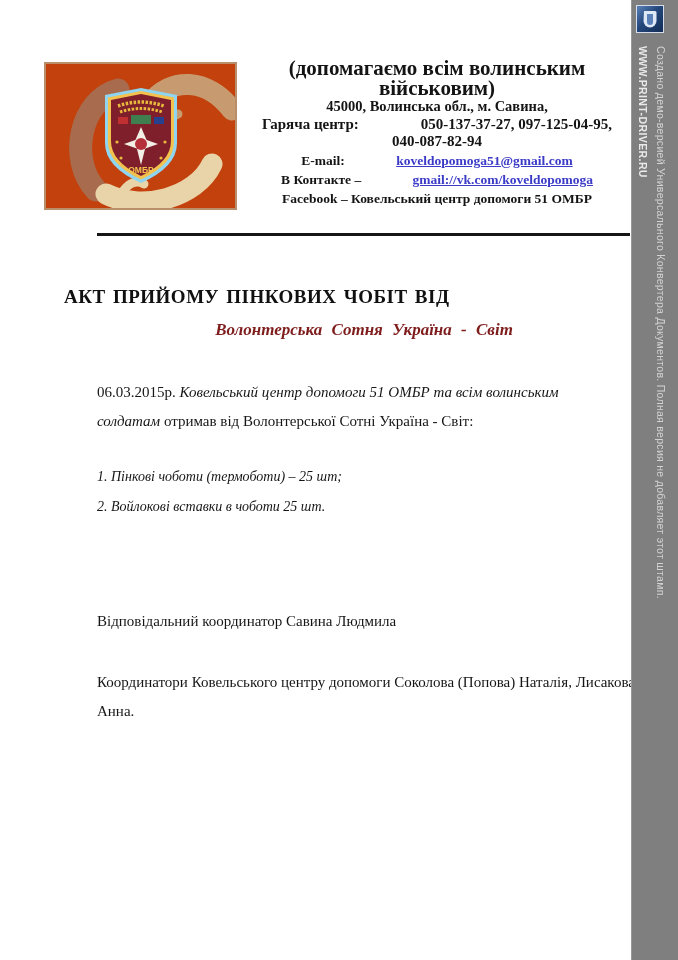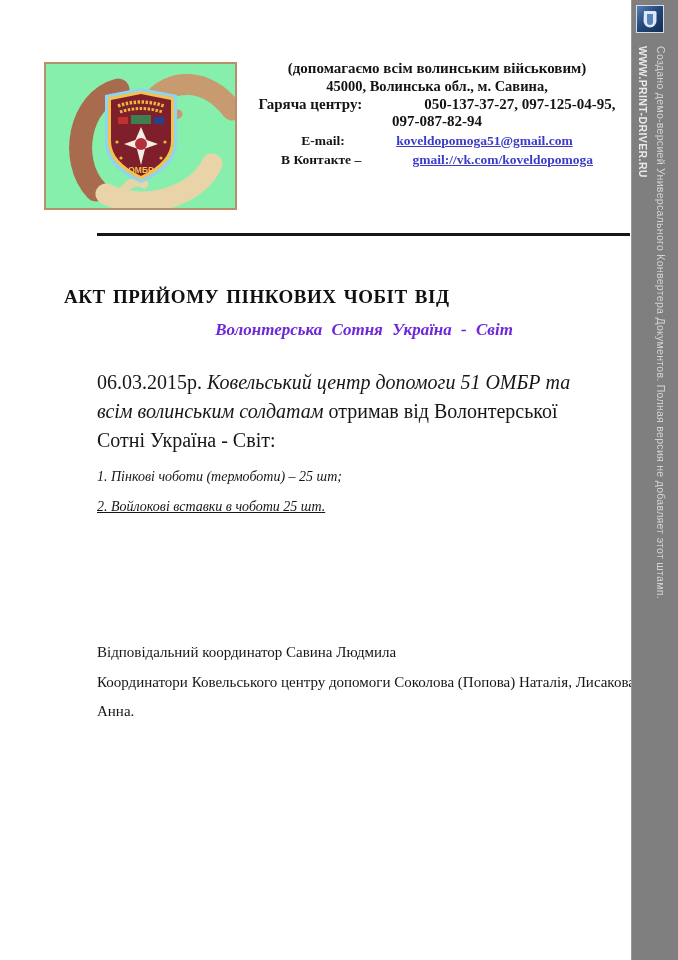--- a/index.html
+++ b/index.html
@@ -21,59 +21,59 @@
   .v-text{
     position:absolute;transform-origin:top left;transform:rotate(90deg);
     white-space:nowrap;font-family:"Liberation Sans", sans-serif;
   }
   .v-text.long{left:667px;top:46px;font-size:10.5px;color:#d2d2d2;letter-spacing:.3px;}
   .v-text.site{left:649px;top:46px;font-size:10.5px;font-weight:bold;color:#e9e9e9;letter-spacing:.4px;}
 
   
   .doc-logo{
     position:absolute;left:44px;top:62px;width:193px;height:148px;
-    border:2px solid #b98e6a;background:#86efac;box-sizing:border-box;
+    border:2px solid #b98e6a;background:#c2410c;box-sizing:border-box;
   }
 
   
   .header-block{
     position:absolute;left:242px;top:58px;width:390px;text-align:center;
     font-weight:bold;color:#141414;
   }
   .h-org{font-size:15.5px;line-height:21px;}
-  .h-tag{font-size:15px;line-height:20px;}
+  .h-tag{font-size:21px;line-height:20px;}
   .h-addr{font-size:14.5px;line-height:17.5px;}
   .h-phone{font-size:15px;line-height:17.5px;white-space:nowrap;}
   .h-phone .nums{margin-left:38px;padding-left:24px;}
   .h-small{font-size:13.5px;line-height:19px;}
   a.link{color:#3b3bc8;text-decoration:underline;cursor:pointer;margin-left:48px;}
 
   .rule{position:absolute;left:97px;top:233px;width:533px;height:3px;background:#161616;}
 
   
   .doc-title{
     position:absolute;left:64px;top:286px;width:600px;text-align:left;
     font-size:19px;font-weight:bold;letter-spacing:.5px;word-spacing:2px;color:#101010;
   }
   .doc-subtitle{
     position:absolute;left:64px;top:320px;width:600px;text-align:center;
-    font-size:17px;font-weight:bold;font-style:italic;word-spacing:5px;color:#6d28d9;
+    font-size:17px;font-weight:bold;font-style:italic;word-spacing:5px;color:#7f1d1d;
   }
   .intro{
-    position:absolute;left:97px;top:368px;width:512px;
-    font-size:20px;line-height:29px;color:#161616;
+    position:absolute;left:97px;top:378px;width:512px;
+    font-size:15px;line-height:29px;color:#161616;
   }
   .intro .it{font-style:italic;}
   .list-item{
     position:absolute;left:97px;font-size:14px;font-style:italic;color:#161616;
   }
-  .li1{top:469px;} .li2{top:499px;text-decoration:underline;}
+  .li1{top:469px;} .li2{top:499px;}
   .coord1{
     position:absolute;left:97px;top:613px;width:520px;
-    font-size:15px;color:#161616;margin-top:31px;
+    font-size:15px;color:#161616;
   }
   .coord2{
     position:absolute;left:97px;top:668px;width:545px;
     font-size:15px;line-height:29px;color:#161616;
   }
 </style>
 </head>
 <body>
 
 <div class="doc-logo">
@@ -111,29 +111,30 @@
 
       <text x="95" y="109" text-anchor="middle" font-size="8.5" font-weight="bold" font-family="Liberation Sans, sans-serif" fill="#f2c14e">ОМБР</text>
     </g>
   </svg>
 </div>
 
 <div class="header-block">
   <div class="h-tag">(допомагаємо всім волинським військовим)</div>
   <div class="h-addr">45000, Волинська обл., м. Савина,</div>
   <div class="h-phone">
-    <span>Гаряча центру:</span><span class="nums">050-137-37-27, 097-125-04-95,</span>
+    <span>Гаряча центр:</span><span class="nums">050-137-37-27, 097-125-04-95,</span>
   </div>
-  <div class="h-phone">097-087-82-94</div>
+  <div class="h-phone">040-087-82-94</div>
   <div class="h-small">
     <span>E-mail: </span><a class="link">koveldopomoga51@gmail.com</a>
   </div>
   <div class="h-small">
     <span>В Контакте – </span><a class="link">gmail://vk.com/koveldopomoga</a>
   </div>
+  <div class="h-small">Facebook – Ковельський центр допомоги 51 ОМБР</div>
 </div>
 
 <div class="rule"></div>
 
 <div class="doc-title">АКТ ПРИЙОМУ ПІНКОВИХ ЧОБІТ ВІД</div>
 <div class="doc-subtitle">Волонтерська Сотня Україна - Світ</div>
 
 <div class="intro">
   <span>06.03.2015р. </span><span class="it">Ковельський центр допомоги 51 ОМБР та всім волинським солдатам</span><span> отримав від Волонтерської Сотні Україна - Світ:</span>
 </div>

